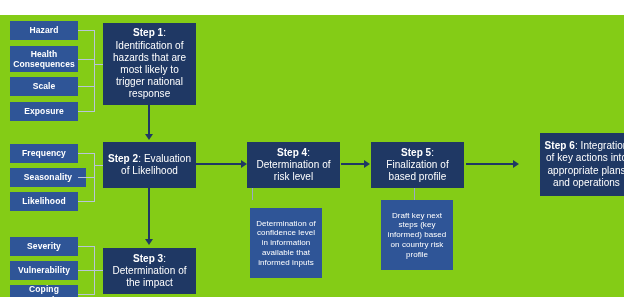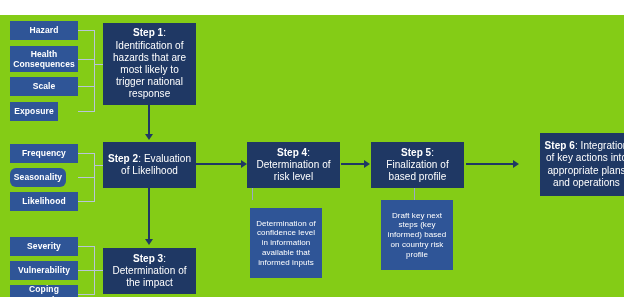--- a/index.html
+++ b/index.html
@@ -94,21 +94,21 @@
 
   <div class="box pill" style="left:10px; top:6px; width:68px; height:19px;">
     <span>Hazard</span>
   </div>
   <div class="box pill" style="left:10px; top:31px; width:68px; height:26px;">
     <span>Health Consequences</span>
   </div>
   <div class="box pill" style="left:10px; top:62px; width:68px; height:19px;">
     <span>Scale</span>
   </div>
-  <div class="box pill" style="left:10px; top:87px; width:48px; height:19px;">
+  <div class="box pill" style="left:10px; top:87px; width:68px; height:19px;">
     <span>Exposure</span>
   </div>
 
   <div class="bracket h" style="left:78px; top:15px;  width:16px;"></div>
   <div class="bracket h" style="left:78px; top:44px;  width:16px;"></div>
   <div class="bracket h" style="left:78px; top:71px;  width:16px;"></div>
   <div class="bracket h" style="left:78px; top:96px;  width:16px;"></div>
   <div class="bracket v" style="left:94px; top:15px;  height:82px;"></div>
   <div class="bracket h" style="left:94px; top:49px;  width:9px;"></div>
 
@@ -117,21 +117,21 @@
       <b class="steplabel">Step 1</b><span>: </span><span>Identification of hazards that are most likely to trigger national response</span>
     </div>
   </div>
 
   <div class="arrow-line v" style="left:148px; top:90px; height:30px;"></div>
   <div class="arrow-head down" style="left:145px; top:119px;"></div>
 
   <div class="box pill" style="left:10px; top:129px; width:68px; height:19px;">
     <span>Frequency</span>
   </div>
-  <div class="box pill" style="left:10px; top:153px; width:56px; height:19px;border-radius:6px;">
+  <div class="box pill" style="left:10px; top:153px; width:76px; height:19px;">
     <span>Seasonality</span>
   </div>
   <div class="box pill" style="left:10px; top:177px; width:68px; height:19px;">
     <span>Likelihood</span>
   </div>
 
   <div class="bracket h" style="left:78px; top:138px; width:16px;"></div>
   <div class="bracket h" style="left:78px; top:162px; width:16px;"></div>
   <div class="bracket h" style="left:78px; top:186px; width:16px;"></div>
   <div class="bracket v" style="left:94px; top:138px; height:49px;"></div>

